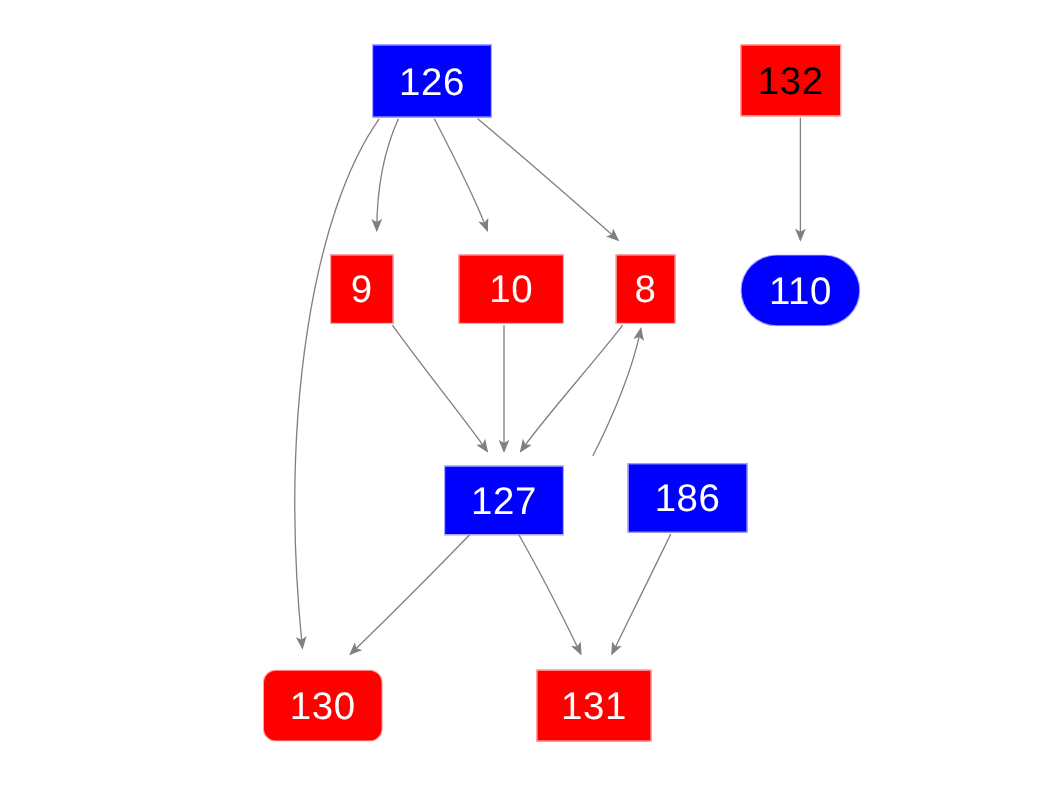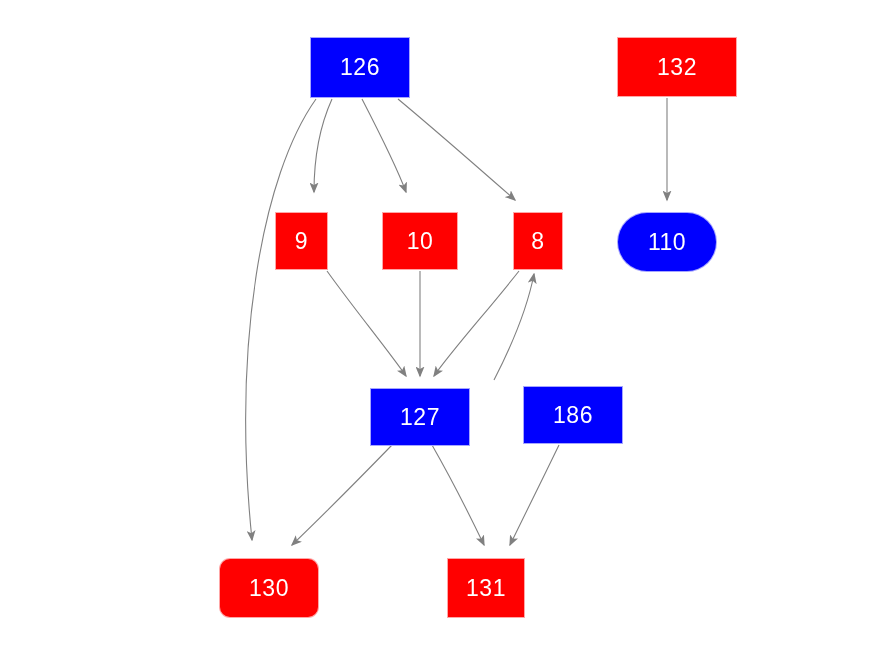--- a/index.html
+++ b/index.html
@@ -24,21 +24,21 @@
     width: 875px;
     height: 656px;
   }
   .graph-node {
     position: absolute;
     box-sizing: border-box;
     display: flex;
     align-items: center;
     justify-content: center;
     color: #ffffff;
-    font-size: 23px;
+    font-size: 32px;
     font-family: "Liberation Sans", sans-serif;
     line-height: 1;
     letter-spacing: 0.5px;
     border: 1px solid rgba(255,255,255,0.65);
     user-select: none;
   }
   .node-label {
     pointer-events: none;
   }
 </style>
@@ -64,41 +64,41 @@
         <path d="M 392 445 C 358 480, 318 520, 292 545" fill="none" stroke="#808080" stroke-width="1.1" marker-end="url(#arrowhead)"></path>
         <path d="M 432 445 C 452 480, 472 520, 484 545" fill="none" stroke="#808080" stroke-width="1.1" marker-end="url(#arrowhead)"></path>
         <path d="M 559 445 C 542 480, 522 520, 510 545" fill="none" stroke="#808080" stroke-width="1.1" marker-end="url(#arrowhead)"></path>
         <path d="M 667 98 L 667 200" fill="none" stroke="#808080" stroke-width="1.1" marker-end="url(#arrowhead)"></path>
       </g>
   </svg>
   <div id="nodes-group">
       <div class="graph-node" style="left: 310px; top: 37px; width: 100px; height: 61px; background: rgb(0, 0, 255); color: rgb(255, 255, 255);">
         <span class="node-label">126</span>
       </div>
-      <div class="graph-node" style="left: 617px; top: 37px; width: 120px; height: 60px; background: rgb(255, 0, 0); color: #ffffff;">
+      <div class="graph-node" style="left: 617px; top: 37px; width: 84px; height: 60px; background: rgb(255, 0, 0); color: #000000;">
         <span class="node-label">132</span>
       </div>
       <div class="graph-node" style="left: 275px; top: 212px; width: 53px; height: 58px; background: rgb(255, 0, 0); color: rgb(255, 255, 255);">
         <span class="node-label">9</span>
       </div>
-      <div class="graph-node" style="left: 382px; top: 212px; width: 76px; height: 58px; background: rgb(255, 0, 0); color: rgb(255, 255, 255);">
+      <div class="graph-node" style="left: 382px; top: 212px; width: 88px; height: 58px; background: rgb(255, 0, 0); color: rgb(255, 255, 255);">
         <span class="node-label">10</span>
       </div>
       <div class="graph-node" style="left: 513px; top: 212px; width: 50px; height: 58px; background: rgb(255, 0, 0); color: rgb(255, 255, 255);">
         <span class="node-label">8</span>
       </div>
       <div class="graph-node" style="left: 617px; top: 212px; width: 100px; height: 60px; background: rgb(0, 0, 255); color: rgb(255, 255, 255); border-radius: 30px;">
         <span class="node-label">110</span>
       </div>
       <div class="graph-node" style="left: 370px; top: 388px; width: 100px; height: 58px; background: rgb(0, 0, 255); color: rgb(255, 255, 255);">
         <span class="node-label">127</span>
       </div>
       <div class="graph-node" style="left: 523px; top: 386px; width: 100px; height: 58px; background: rgb(0, 0, 255); color: rgb(255, 255, 255);">
         <span class="node-label">186</span>
       </div>
       <div class="graph-node" style="left: 219px; top: 558px; width: 100px; height: 60px; background: rgb(255, 0, 0); color: rgb(255, 255, 255); border-radius: 11px;">
         <span class="node-label">130</span>
       </div>
-      <div class="graph-node" style="left: 447px; top: 558px; width: 78px; height: 60px; background: rgb(255, 0, 0); color: rgb(255, 255, 255);">
+      <div class="graph-node" style="left: 447px; top: 558px; width: 96px; height: 60px; background: rgb(255, 0, 0); color: rgb(255, 255, 255);">
         <span class="node-label">131</span>
       </div>
     </div>
 </div>
 
 </body></html>

